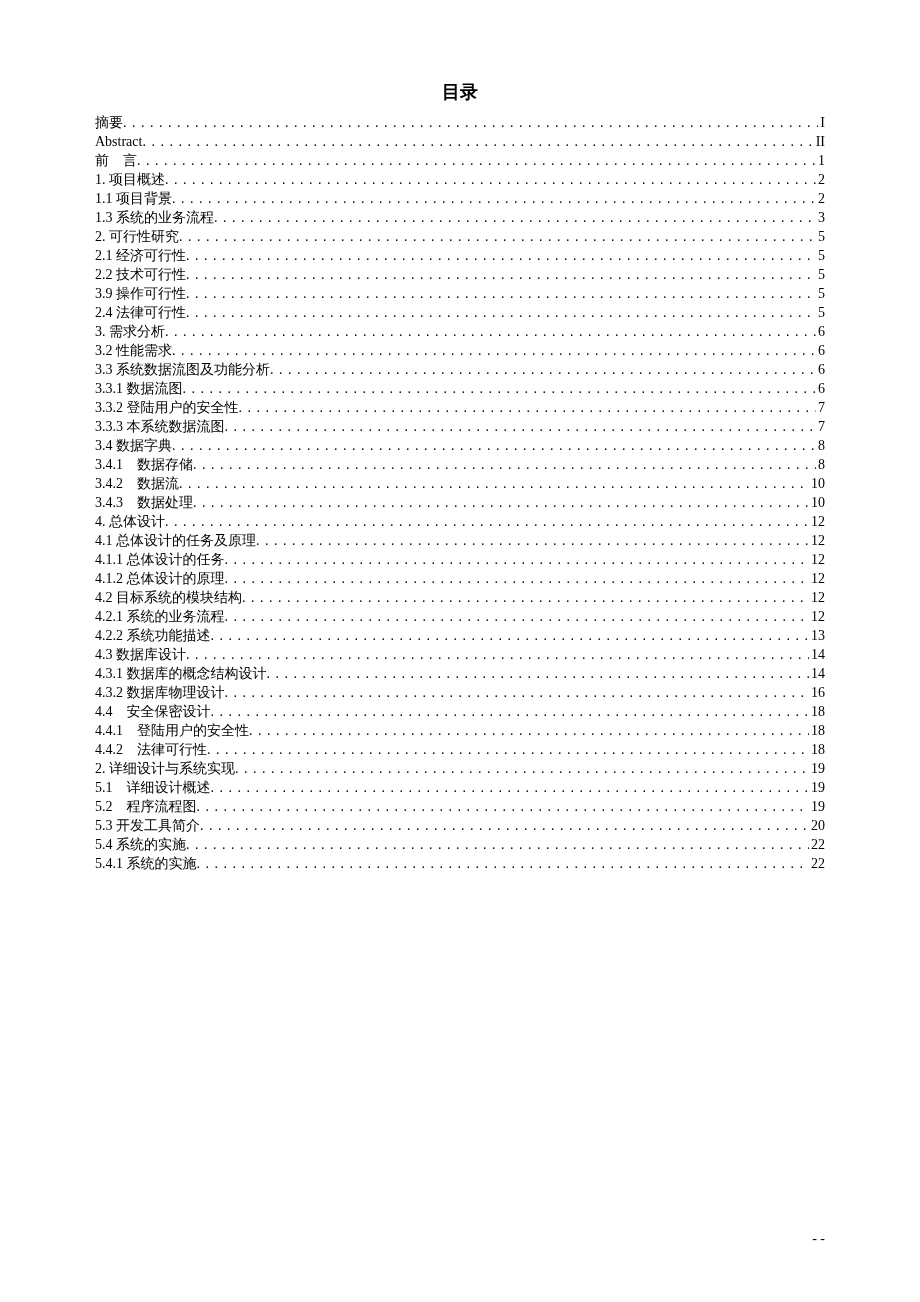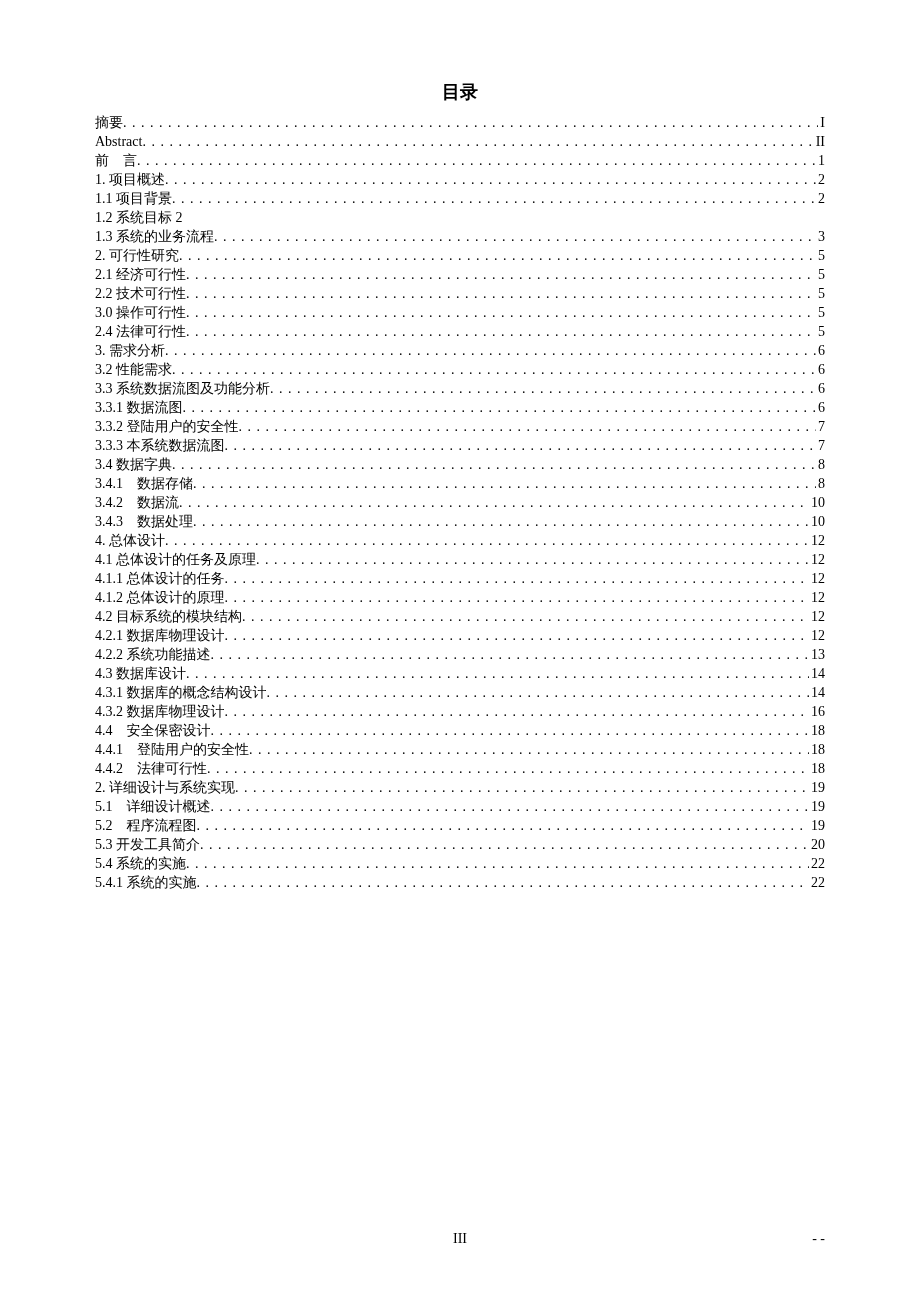--- a/index.html
+++ b/index.html
@@ -86,23 +86,20 @@
       <div class="toc-line">
         <span class="label">1. 项目概述 </span>
         <span class="dots">. . . . . . . . . . . . . . . . . . . . . . . . . . . . . . . . . . . . . . . . . . . . . . . . . . . . . . . . . . . . . . . . . . . . . . . . . . . . . . . . . . . . . . . . . . . . . . . . . . . . . . . . . . . . . . . . . . . . . . . . . . . . . . . . . . . . . . . . . . . . . . . . . . . . . . . . . . . . . . . . . . . . . . . . . . . . . . . . . . . . . . . . . . . . . . . . . . . . . . . . . . . . . . . . . . . . . . . . . . . . . . . . . . . . . . . . . . . . . . . . . . . . . . . . . . . . . . . . . . . . . . . . . . . . . . . . . . . . . . . . . . . . . . . . . . . . . . . . . . . . . . . . . . . . . . . . . . . . . . . . . . . . . . . . . . . . . . . . . . . . . . . . . . . . . . . . . . . . . . . . . . . . . . . . . . . . . . . . . . . . . . . . . . . . . . . . . . . . . . . . </span>
         <span class="pg"> 2</span>
       </div>
       <div class="toc-line">
         <span class="label">1.1 项目背景 </span>
         <span class="dots">. . . . . . . . . . . . . . . . . . . . . . . . . . . . . . . . . . . . . . . . . . . . . . . . . . . . . . . . . . . . . . . . . . . . . . . . . . . . . . . . . . . . . . . . . . . . . . . . . . . . . . . . . . . . . . . . . . . . . . . . . . . . . . . . . . . . . . . . . . . . . . . . . . . . . . . . . . . . . . . . . . . . . . . . . . . . . . . . . . . . . . . . . . . . . . . . . . . . . . . . . . . . . . . . . . . . . . . . . . . . . . . . . . . . . . . . . . . . . . . . . . . . . . . . . . . . . . . . . . . . . . . . . . . . . . . . . . . . . . . . . . . . . . . . . . . . . . . . . . . . . . . . . . . . . . . . . . . . . . . . . . . . . . . . . . . . . . . . . . . . . . . . . . . . . . . . . . . . . . . . . . . . . . . . . . . . . . . . . . . . . . . . . . . . . . . . . . . . . . . . </span>
         <span class="pg"> 2</span>
       </div>
-      <div class="toc-line no-dots">
-        <span class="label">1.2 系统目标 2 </span>
-      </div>
       <div class="toc-line">
         <span class="label">1.3 系统的业务流程 </span>
         <span class="dots">. . . . . . . . . . . . . . . . . . . . . . . . . . . . . . . . . . . . . . . . . . . . . . . . . . . . . . . . . . . . . . . . . . . . . . . . . . . . . . . . . . . . . . . . . . . . . . . . . . . . . . . . . . . . . . . . . . . . . . . . . . . . . . . . . . . . . . . . . . . . . . . . . . . . . . . . . . . . . . . . . . . . . . . . . . . . . . . . . . . . . . . . . . . . . . . . . . . . . . . . . . . . . . . . . . . . . . . . . . . . . . . . . . . . . . . . . . . . . . . . . . . . . . . . . . . . . . . . . . . . . . . . . . . . . . . . . . . . . . . . . . . . . . . . . . . . . . . . . . . . . . . . . . . . . . . . . . . . . . . . . . . . . . . . . . . . . . . . . . . . . . . . . . . . . . . . . . . . . . . . . . . . . . . . . . . . . . . . . . . . . . . . . . . . . . . . . . . . . . . . </span>
         <span class="pg"> 3</span>
       </div>
       <div class="toc-line">
         <span class="label">2. 可行性研究 </span>
         <span class="dots">. . . . . . . . . . . . . . . . . . . . . . . . . . . . . . . . . . . . . . . . . . . . . . . . . . . . . . . . . . . . . . . . . . . . . . . . . . . . . . . . . . . . . . . . . . . . . . . . . . . . . . . . . . . . . . . . . . . . . . . . . . . . . . . . . . . . . . . . . . . . . . . . . . . . . . . . . . . . . . . . . . . . . . . . . . . . . . . . . . . . . . . . . . . . . . . . . . . . . . . . . . . . . . . . . . . . . . . . . . . . . . . . . . . . . . . . . . . . . . . . . . . . . . . . . . . . . . . . . . . . . . . . . . . . . . . . . . . . . . . . . . . . . . . . . . . . . . . . . . . . . . . . . . . . . . . . . . . . . . . . . . . . . . . . . . . . . . . . . . . . . . . . . . . . . . . . . . . . . . . . . . . . . . . . . . . . . . . . . . . . . . . . . . . . . . . . . . . . . . . . </span>
         <span class="pg"> 5</span>
       </div>
@@ -110,21 +107,21 @@
         <span class="label">2.1 经济可行性 </span>
         <span class="dots">. . . . . . . . . . . . . . . . . . . . . . . . . . . . . . . . . . . . . . . . . . . . . . . . . . . . . . . . . . . . . . . . . . . . . . . . . . . . . . . . . . . . . . . . . . . . . . . . . . . . . . . . . . . . . . . . . . . . . . . . . . . . . . . . . . . . . . . . . . . . . . . . . . . . . . . . . . . . . . . . . . . . . . . . . . . . . . . . . . . . . . . . . . . . . . . . . . . . . . . . . . . . . . . . . . . . . . . . . . . . . . . . . . . . . . . . . . . . . . . . . . . . . . . . . . . . . . . . . . . . . . . . . . . . . . . . . . . . . . . . . . . . . . . . . . . . . . . . . . . . . . . . . . . . . . . . . . . . . . . . . . . . . . . . . . . . . . . . . . . . . . . . . . . . . . . . . . . . . . . . . . . . . . . . . . . . . . . . . . . . . . . . . . . . . . . . . . . . . . . . </span>
         <span class="pg"> 5</span>
       </div>
       <div class="toc-line">
         <span class="label">2.2 技术可行性 </span>
         <span class="dots">. . . . . . . . . . . . . . . . . . . . . . . . . . . . . . . . . . . . . . . . . . . . . . . . . . . . . . . . . . . . . . . . . . . . . . . . . . . . . . . . . . . . . . . . . . . . . . . . . . . . . . . . . . . . . . . . . . . . . . . . . . . . . . . . . . . . . . . . . . . . . . . . . . . . . . . . . . . . . . . . . . . . . . . . . . . . . . . . . . . . . . . . . . . . . . . . . . . . . . . . . . . . . . . . . . . . . . . . . . . . . . . . . . . . . . . . . . . . . . . . . . . . . . . . . . . . . . . . . . . . . . . . . . . . . . . . . . . . . . . . . . . . . . . . . . . . . . . . . . . . . . . . . . . . . . . . . . . . . . . . . . . . . . . . . . . . . . . . . . . . . . . . . . . . . . . . . . . . . . . . . . . . . . . . . . . . . . . . . . . . . . . . . . . . . . . . . . . . . . . . </span>
         <span class="pg"> 5</span>
       </div>
       <div class="toc-line">
-        <span class="label">3.0 操作可行性 </span>
+        <span class="label">3.9 操作可行性 </span>
         <span class="dots">. . . . . . . . . . . . . . . . . . . . . . . . . . . . . . . . . . . . . . . . . . . . . . . . . . . . . . . . . . . . . . . . . . . . . . . . . . . . . . . . . . . . . . . . . . . . . . . . . . . . . . . . . . . . . . . . . . . . . . . . . . . . . . . . . . . . . . . . . . . . . . . . . . . . . . . . . . . . . . . . . . . . . . . . . . . . . . . . . . . . . . . . . . . . . . . . . . . . . . . . . . . . . . . . . . . . . . . . . . . . . . . . . . . . . . . . . . . . . . . . . . . . . . . . . . . . . . . . . . . . . . . . . . . . . . . . . . . . . . . . . . . . . . . . . . . . . . . . . . . . . . . . . . . . . . . . . . . . . . . . . . . . . . . . . . . . . . . . . . . . . . . . . . . . . . . . . . . . . . . . . . . . . . . . . . . . . . . . . . . . . . . . . . . . . . . . . . . . . . . . </span>
         <span class="pg"> 5</span>
       </div>
       <div class="toc-line">
         <span class="label">2.4 法律可行性 </span>
         <span class="dots">. . . . . . . . . . . . . . . . . . . . . . . . . . . . . . . . . . . . . . . . . . . . . . . . . . . . . . . . . . . . . . . . . . . . . . . . . . . . . . . . . . . . . . . . . . . . . . . . . . . . . . . . . . . . . . . . . . . . . . . . . . . . . . . . . . . . . . . . . . . . . . . . . . . . . . . . . . . . . . . . . . . . . . . . . . . . . . . . . . . . . . . . . . . . . . . . . . . . . . . . . . . . . . . . . . . . . . . . . . . . . . . . . . . . . . . . . . . . . . . . . . . . . . . . . . . . . . . . . . . . . . . . . . . . . . . . . . . . . . . . . . . . . . . . . . . . . . . . . . . . . . . . . . . . . . . . . . . . . . . . . . . . . . . . . . . . . . . . . . . . . . . . . . . . . . . . . . . . . . . . . . . . . . . . . . . . . . . . . . . . . . . . . . . . . . . . . . . . . . . . </span>
         <span class="pg"> 5</span>
       </div>
       <div class="toc-line">
         <span class="label">3. 需求分析 </span>
@@ -195,21 +192,21 @@
         <span class="label">4.1.2  总体设计的原理 </span>
         <span class="dots">. . . . . . . . . . . . . . . . . . . . . . . . . . . . . . . . . . . . . . . . . . . . . . . . . . . . . . . . . . . . . . . . . . . . . . . . . . . . . . . . . . . . . . . . . . . . . . . . . . . . . . . . . . . . . . . . . . . . . . . . . . . . . . . . . . . . . . . . . . . . . . . . . . . . . . . . . . . . . . . . . . . . . . . . . . . . . . . . . . . . . . . . . . . . . . . . . . . . . . . . . . . . . . . . . . . . . . . . . . . . . . . . . . . . . . . . . . . . . . . . . . . . . . . . . . . . . . . . . . . . . . . . . . . . . . . . . . . . . . . . . . . . . . . . . . . . . . . . . . . . . . . . . . . . . . . . . . . . . . . . . . . . . . . . . . . . . . . . . . . . . . . . . . . . . . . . . . . . . . . . . . . . . . . . . . . . . . . . . . . . . . . . . . . . . . . . . . . . . . . . </span>
         <span class="pg"> 12</span>
       </div>
       <div class="toc-line">
         <span class="label">4.2 目标系统的模块结构 </span>
         <span class="dots">. . . . . . . . . . . . . . . . . . . . . . . . . . . . . . . . . . . . . . . . . . . . . . . . . . . . . . . . . . . . . . . . . . . . . . . . . . . . . . . . . . . . . . . . . . . . . . . . . . . . . . . . . . . . . . . . . . . . . . . . . . . . . . . . . . . . . . . . . . . . . . . . . . . . . . . . . . . . . . . . . . . . . . . . . . . . . . . . . . . . . . . . . . . . . . . . . . . . . . . . . . . . . . . . . . . . . . . . . . . . . . . . . . . . . . . . . . . . . . . . . . . . . . . . . . . . . . . . . . . . . . . . . . . . . . . . . . . . . . . . . . . . . . . . . . . . . . . . . . . . . . . . . . . . . . . . . . . . . . . . . . . . . . . . . . . . . . . . . . . . . . . . . . . . . . . . . . . . . . . . . . . . . . . . . . . . . . . . . . . . . . . . . . . . . . . . . . . . . . . . </span>
         <span class="pg"> 12</span>
       </div>
       <div class="toc-line">
-        <span class="label">4.2.1 数据库物理设计 </span>
+        <span class="label">4.2.1 系统的业务流程 </span>
         <span class="dots">. . . . . . . . . . . . . . . . . . . . . . . . . . . . . . . . . . . . . . . . . . . . . . . . . . . . . . . . . . . . . . . . . . . . . . . . . . . . . . . . . . . . . . . . . . . . . . . . . . . . . . . . . . . . . . . . . . . . . . . . . . . . . . . . . . . . . . . . . . . . . . . . . . . . . . . . . . . . . . . . . . . . . . . . . . . . . . . . . . . . . . . . . . . . . . . . . . . . . . . . . . . . . . . . . . . . . . . . . . . . . . . . . . . . . . . . . . . . . . . . . . . . . . . . . . . . . . . . . . . . . . . . . . . . . . . . . . . . . . . . . . . . . . . . . . . . . . . . . . . . . . . . . . . . . . . . . . . . . . . . . . . . . . . . . . . . . . . . . . . . . . . . . . . . . . . . . . . . . . . . . . . . . . . . . . . . . . . . . . . . . . . . . . . . . . . . . . . . . . . . </span>
         <span class="pg"> 12</span>
       </div>
       <div class="toc-line">
         <span class="label">4.2.2  系统功能描述 </span>
         <span class="dots">. . . . . . . . . . . . . . . . . . . . . . . . . . . . . . . . . . . . . . . . . . . . . . . . . . . . . . . . . . . . . . . . . . . . . . . . . . . . . . . . . . . . . . . . . . . . . . . . . . . . . . . . . . . . . . . . . . . . . . . . . . . . . . . . . . . . . . . . . . . . . . . . . . . . . . . . . . . . . . . . . . . . . . . . . . . . . . . . . . . . . . . . . . . . . . . . . . . . . . . . . . . . . . . . . . . . . . . . . . . . . . . . . . . . . . . . . . . . . . . . . . . . . . . . . . . . . . . . . . . . . . . . . . . . . . . . . . . . . . . . . . . . . . . . . . . . . . . . . . . . . . . . . . . . . . . . . . . . . . . . . . . . . . . . . . . . . . . . . . . . . . . . . . . . . . . . . . . . . . . . . . . . . . . . . . . . . . . . . . . . . . . . . . . . . . . . . . . . . . . . </span>
         <span class="pg"> 13</span>
       </div>
       <div class="toc-line">
         <span class="label">4.3 数据库设计 </span>
@@ -265,15 +262,14 @@
         <span class="label">5.4 系统的实施 </span>
         <span class="dots">. . . . . . . . . . . . . . . . . . . . . . . . . . . . . . . . . . . . . . . . . . . . . . . . . . . . . . . . . . . . . . . . . . . . . . . . . . . . . . . . . . . . . . . . . . . . . . . . . . . . . . . . . . . . . . . . . . . . . . . . . . . . . . . . . . . . . . . . . . . . . . . . . . . . . . . . . . . . . . . . . . . . . . . . . . . . . . . . . . . . . . . . . . . . . . . . . . . . . . . . . . . . . . . . . . . . . . . . . . . . . . . . . . . . . . . . . . . . . . . . . . . . . . . . . . . . . . . . . . . . . . . . . . . . . . . . . . . . . . . . . . . . . . . . . . . . . . . . . . . . . . . . . . . . . . . . . . . . . . . . . . . . . . . . . . . . . . . . . . . . . . . . . . . . . . . . . . . . . . . . . . . . . . . . . . . . . . . . . . . . . . . . . . . . . . . . . . . . . . . . </span>
         <span class="pg"> 22</span>
       </div>
       <div class="toc-line">
         <span class="label">5.4.1  系统的实施 </span>
         <span class="dots">. . . . . . . . . . . . . . . . . . . . . . . . . . . . . . . . . . . . . . . . . . . . . . . . . . . . . . . . . . . . . . . . . . . . . . . . . . . . . . . . . . . . . . . . . . . . . . . . . . . . . . . . . . . . . . . . . . . . . . . . . . . . . . . . . . . . . . . . . . . . . . . . . . . . . . . . . . . . . . . . . . . . . . . . . . . . . . . . . . . . . . . . . . . . . . . . . . . . . . . . . . . . . . . . . . . . . . . . . . . . . . . . . . . . . . . . . . . . . . . . . . . . . . . . . . . . . . . . . . . . . . . . . . . . . . . . . . . . . . . . . . . . . . . . . . . . . . . . . . . . . . . . . . . . . . . . . . . . . . . . . . . . . . . . . . . . . . . . . . . . . . . . . . . . . . . . . . . . . . . . . . . . . . . . . . . . . . . . . . . . . . . . . . . . . . . . . . . . . . . . </span>
         <span class="pg"> 22</span>
       </div>
     </div>
-  <div class="footer">III</div>
   <div class="footer-dash">-   -</div>
 </div>
 
 </body></html>

